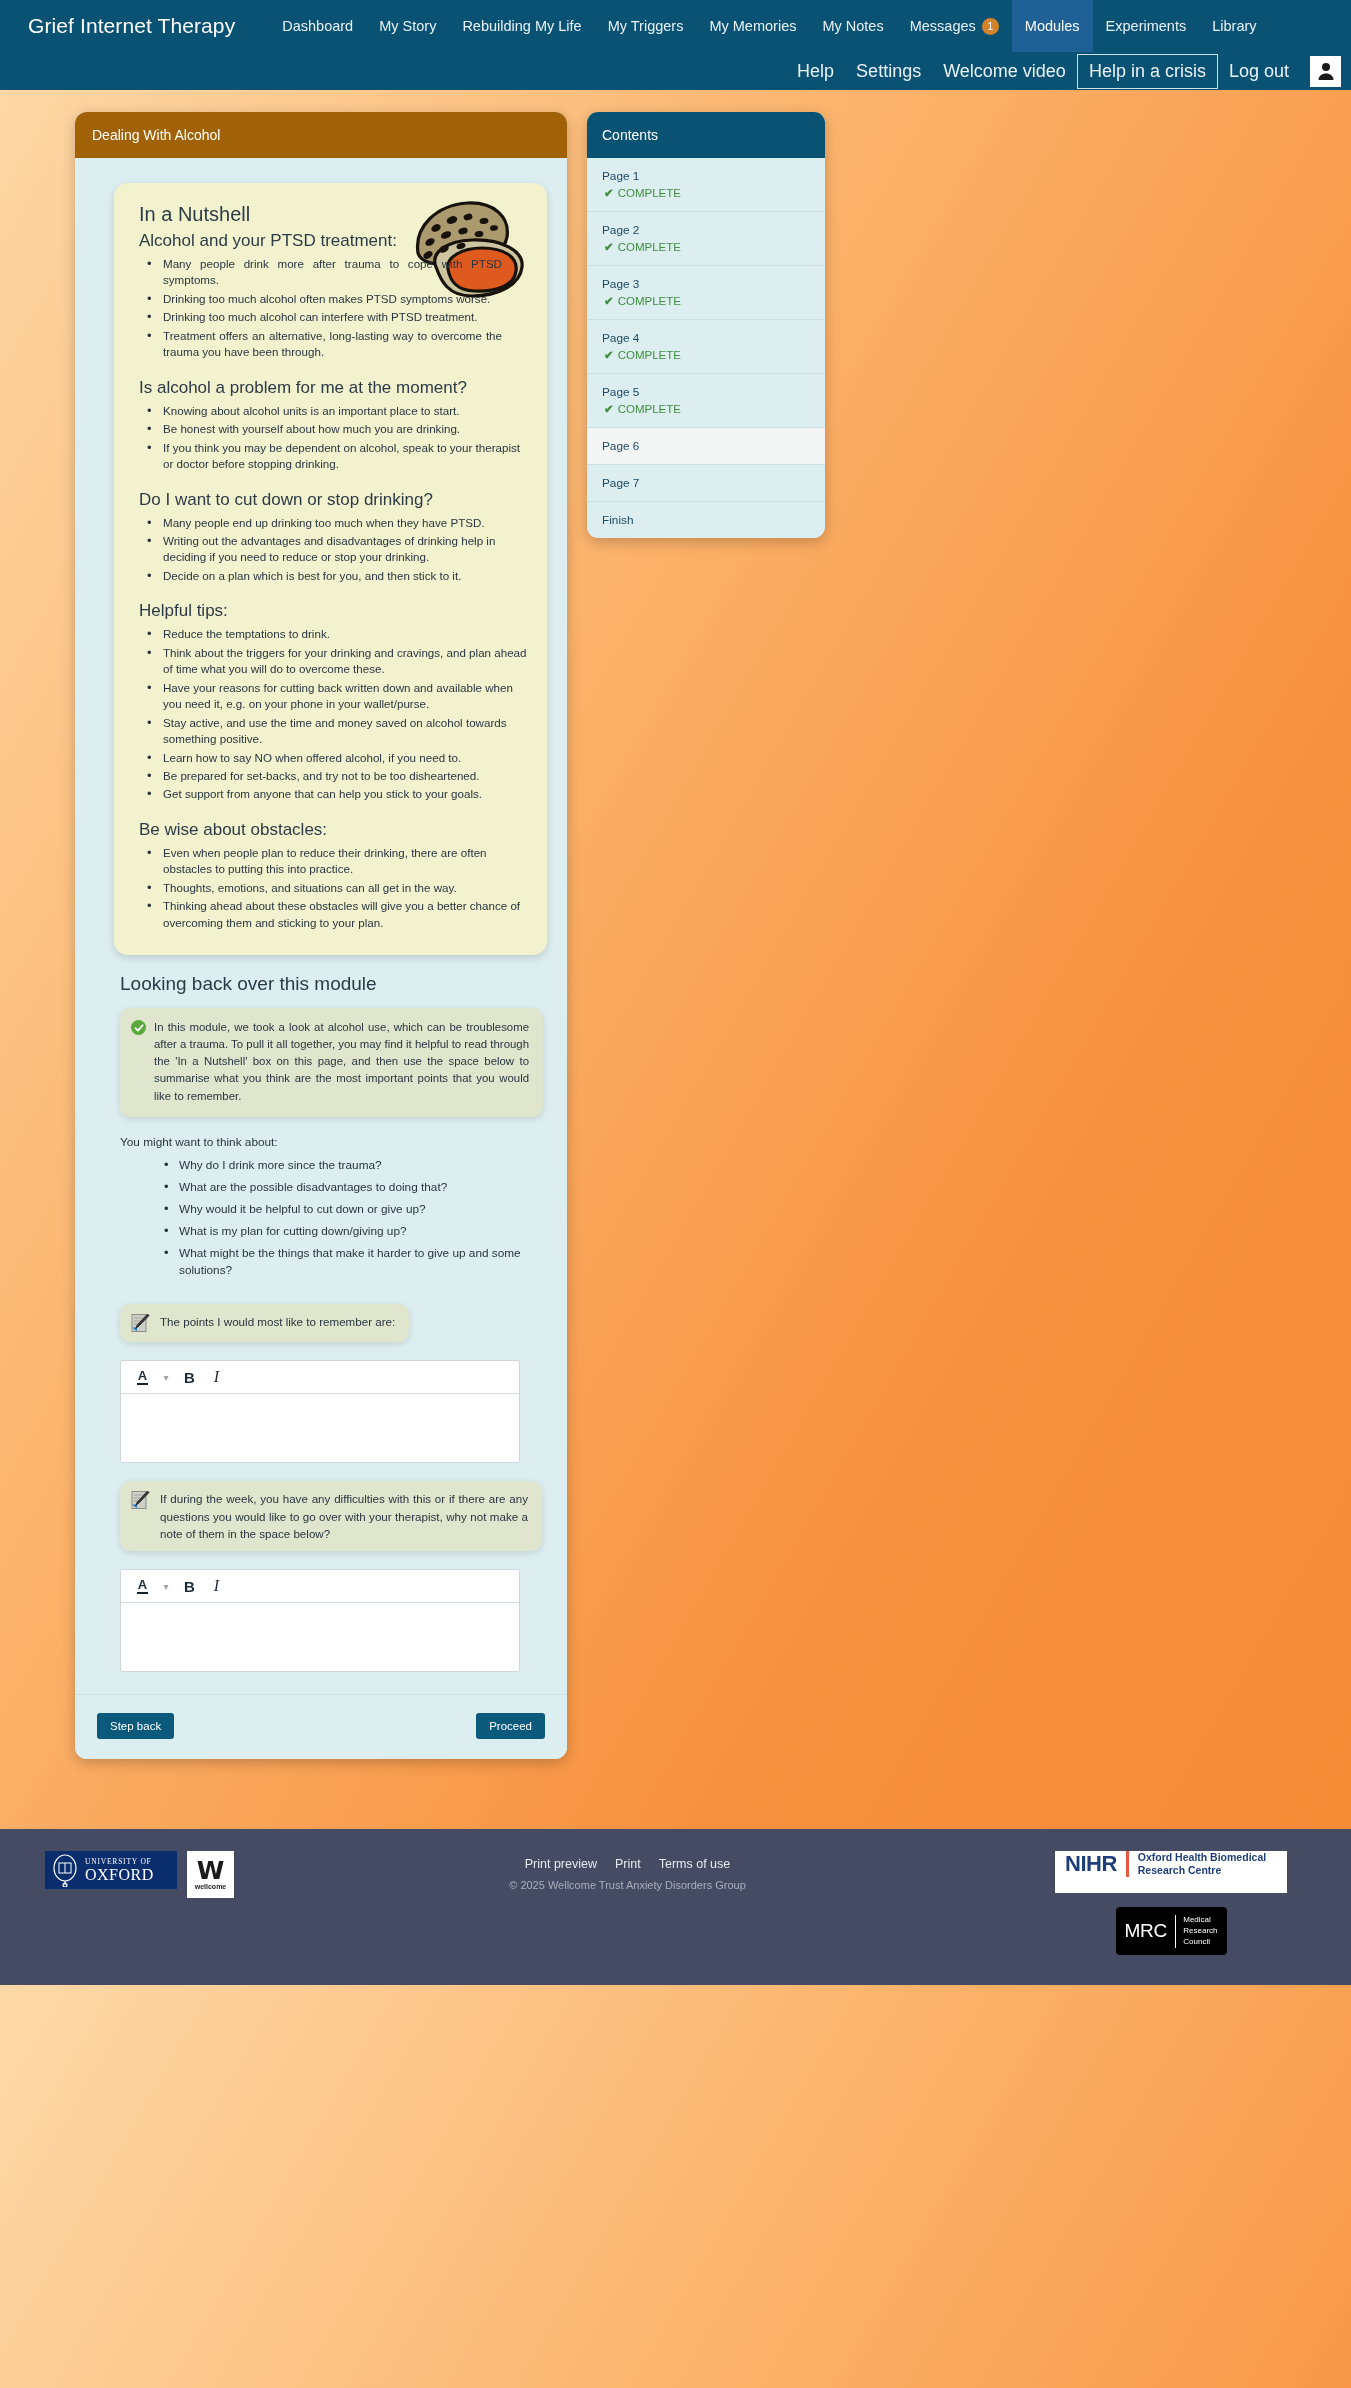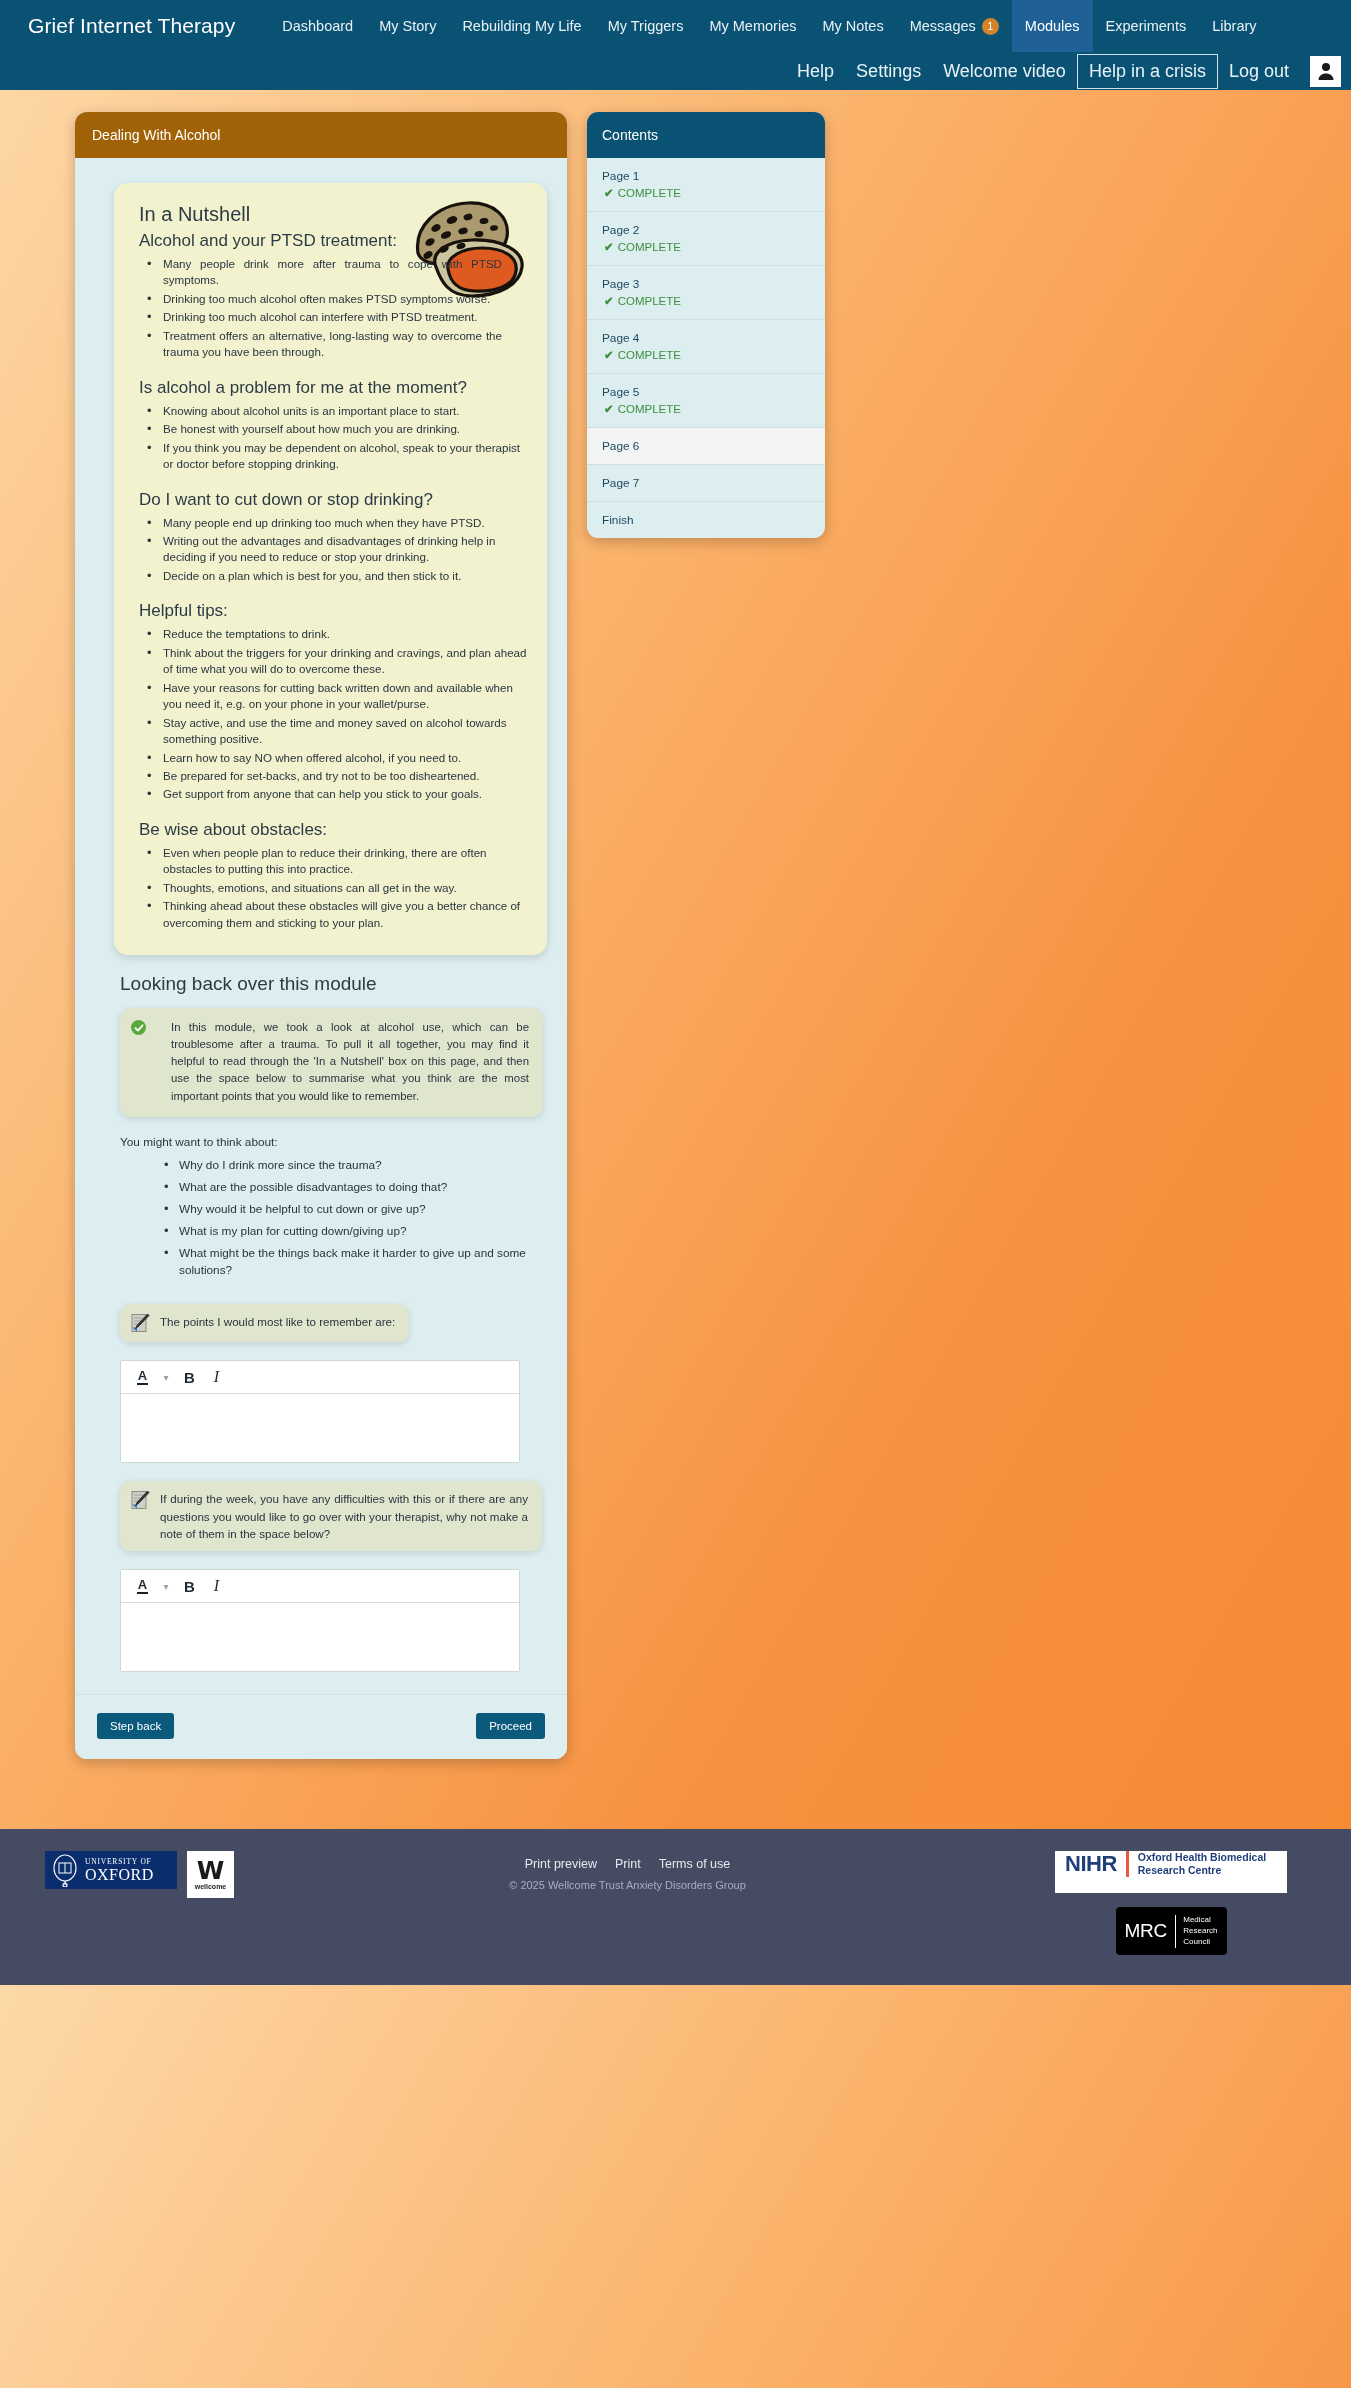--- a/index.html
+++ b/index.html
@@ -83,21 +83,21 @@
     content:"\2022"; position:absolute; left:3px; top:-1px; font-size:13px; color:#2a3540;
   }
   .just li { text-align:justify; }
   .narrow { max-width:358px; }
 
   
   .lookback { padding:18px 25px 0 45px; }
   .lb-title { font-size:19px; font-weight:400; color:#2d3b46; margin-bottom:13px; }
   .callout {
     background:#dfe6cd; border-radius:11px; padding:11px 14px 12px 11px;
-    display:flex; gap:25px; box-shadow:0 2px 7px rgba(0,0,0,.12);
+    display:flex; gap:8px; box-shadow:0 2px 7px rgba(0,0,0,.12);
     margin-right:-1px;
   }
   .callout .txt { font-size:11.4px; line-height:1.5; text-align:justify; color:#2a3540; }
   .tick {
     flex:0 0 auto; width:15px; height:15px; border-radius:50%;
     background:#5aa83c; display:flex; align-items:center; justify-content:center;
     margin-top:1px;
   }
   .tick svg { display:block; }
 
@@ -348,21 +348,21 @@
             </span>
             <span class="txt">In this module, we took a look at alcohol use, which can be troublesome after a trauma. To pull it all together, you may find it helpful to read through the 'In a Nutshell' box on this page, and then use the space below to summarise what you think are the most important points that you would like to remember.</span>
           </div>
 
           <div class="think-intro">You might want to think about:</div>
           <ul class="think-list" id="think-list">
               <li>Why do I drink more since the trauma?</li>
               <li>What are the possible disadvantages to doing that?</li>
               <li>Why would it be helpful to cut down or give up?</li>
               <li>What is my plan for cutting down/giving up?</li>
-              <li>What might be the things back make it harder to give up and some solutions?</li>
+              <li>What might be the things that make it harder to give up and some solutions?</li>
             </ul>
 
           
           <div class="prompt short">
             <span class="pencil">
               <svg viewBox="0 0 20 20" width="20" height="20" aria-hidden="true">
                 <rect x="2" y="1.5" width="14" height="17" fill="#cfcfc9" stroke="#8d8d86" stroke-width="1"></rect>
                 <path d="M2 14.5 L7 14.5 L7 18.5 Z" fill="#2f7fc7"></path>
                 <g stroke="#9a9a92" stroke-width=".8">
                   <line x1="4" y1="5" x2="13" y2="5"></line>

